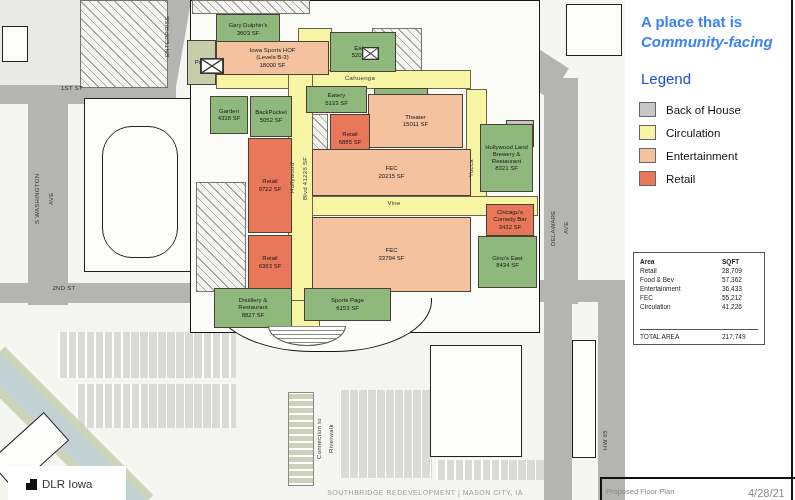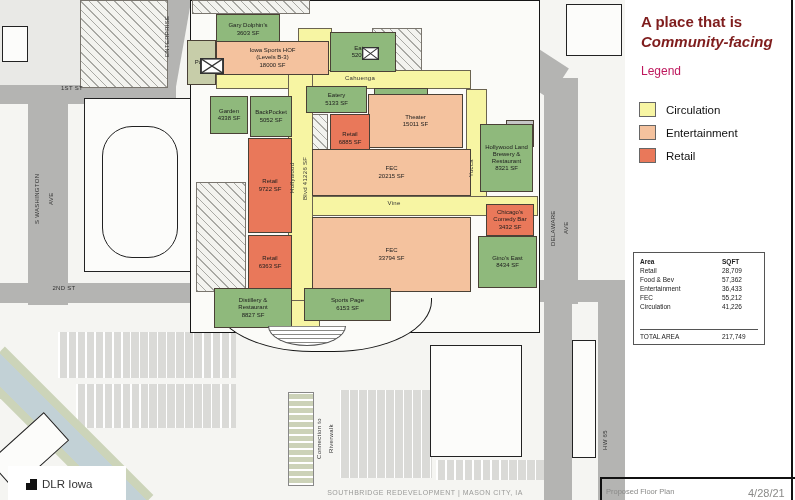--- a/index.html
+++ b/index.html
@@ -23,23 +23,23 @@
   .cat-retail{background:#e9785a}
   .cat-boh{background:#c6c6c6}
   .cat-circ{background:#f7f5a3;border-color:#6b6450}
   .cat-patio{background:#c7cda9}
   .maplabel{position:absolute;display:flex;align-items:center;justify-content:center;font-size:6px;color:#333;text-align:center;white-space:pre-line;line-height:1.25;letter-spacing:.3px}
   .vlabel{display:block;writing-mode:vertical-rl;transform:rotate(180deg);text-align:center}
   .xbox svg{display:block}
   
   .panel{position:absolute;left:625px;top:0;width:170px;height:500px;background:#fff}
   .sheet-border{position:absolute;right:2px;top:0;height:500px;border-left:2px solid #111}
-  .ptitle{position:absolute;left:16px;top:12px;font-size:15px;font-weight:bold;color:#7f1d1d;line-height:1.3}
+  .ptitle{position:absolute;left:16px;top:12px;font-size:15px;font-weight:bold;color:#3b82f6;line-height:1.3}
   .ptitle .it{font-style:italic}
-  .legend-title{position:absolute;left:16px;top:64px;font-size:12px;color:#be185d}
+  .legend-title{position:absolute;left:16px;top:70px;font-size:15px;color:#1d4ed8}
   .legend{position:absolute;left:14px;top:98px}
   .legend-row{display:flex;align-items:center;height:23px}
   .swatch{width:15px;height:13px;border:1px solid #666;margin-right:10px}
   .legend-label{font-size:11.5px;color:#111}
   .atable{position:absolute;left:8px;top:252px;width:132px;height:93px;border:1px solid #555;font-size:6.5px;color:#222;display:flex;flex-direction:column;padding:4px 6px;box-sizing:border-box;background:#fff}
   .trow{display:flex;justify-content:space-between;line-height:1.4}
   .trow .c1{flex:1}
   .trow .c2{width:36px;text-align:left}
   .thead{font-weight:bold}
   .ttotal{margin-top:auto;border-top:1px solid #555;padding-top:3px;display:flex;justify-content:space-between}
@@ -174,20 +174,24 @@
     </div>
 
   <div class="panel">
     <div class="ptitle">
       <span>A place that is</span><br>
       <span class="it">Community-facing</span>
     </div>
     <div class="legend-title">Legend</div>
     <div class="legend" id="legend-list">
         <div class="legend-row">
+          <span class="swatch" style="background: rgb(198, 198, 198);"></span>
+          <span class="legend-label">Back of House</span>
+        </div>
+        <div class="legend-row">
           <span class="swatch" style="background: rgb(247, 245, 163);"></span>
           <span class="legend-label">Circulation</span>
         </div>
         <div class="legend-row">
           <span class="swatch" style="background: rgb(244, 194, 158);"></span>
           <span class="legend-label">Entertainment</span>
         </div>
         <div class="legend-row">
           <span class="swatch" style="background: rgb(233, 120, 90);"></span>
           <span class="legend-label">Retail</span>

